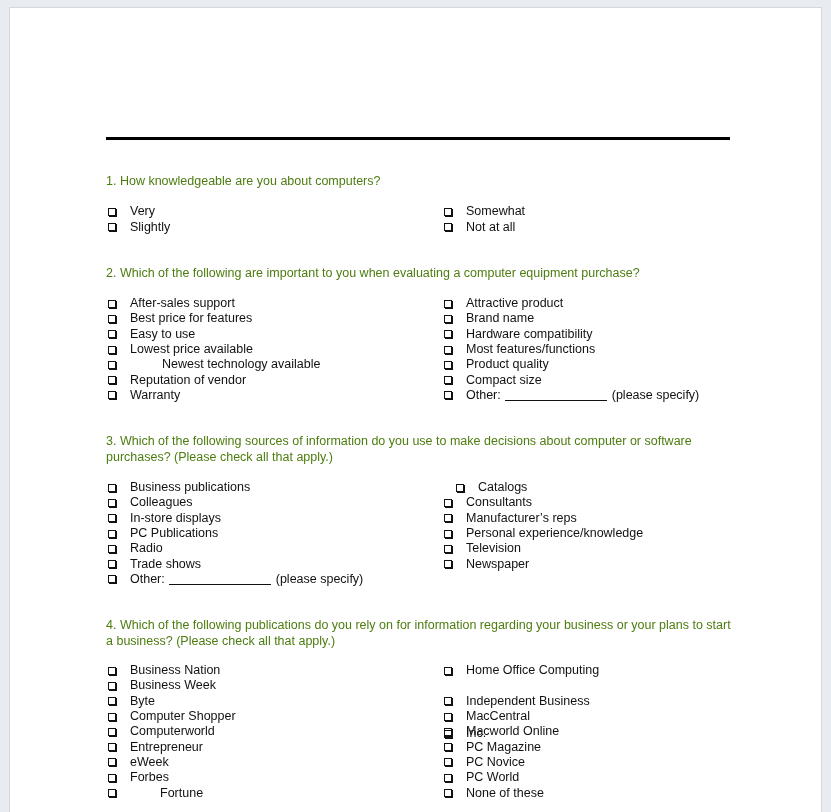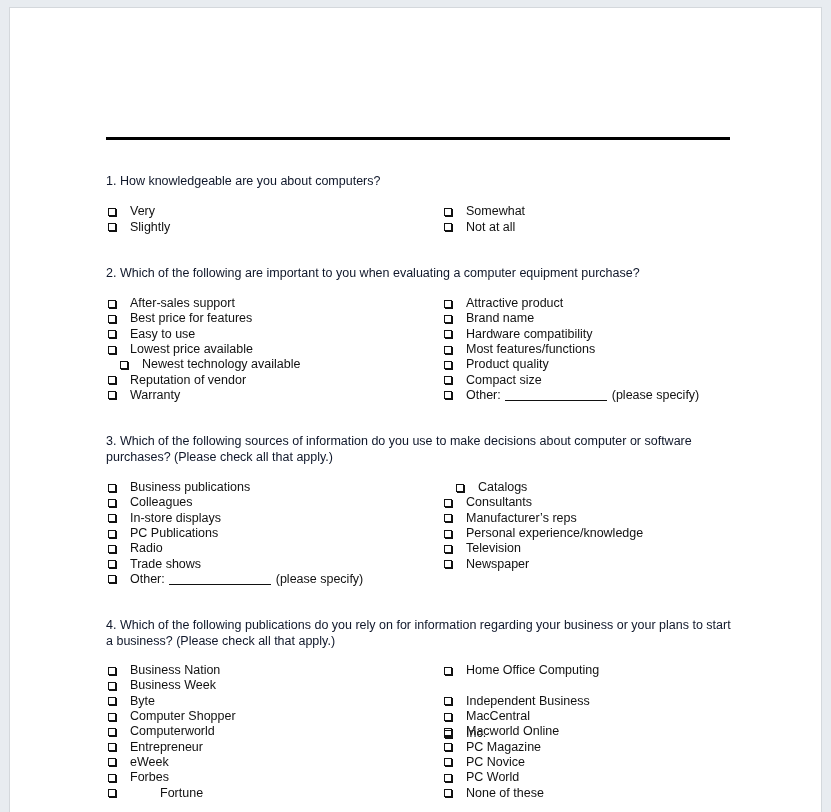--- a/index.html
+++ b/index.html
@@ -45,21 +45,21 @@
       top: 129px;
       height: 3px;
       background: #000;
     }
     .question {
       position: absolute;
       left: 96px;
       width: 630px;
       font-size: 12.5px;
       line-height: 16px;
-      color: #0f172a;
+      color: #4d7c0f;
     }
     .options {
       position: absolute;
       left: 96px;
       width: 640px;
     }
     .opt {
       position: absolute;
       height: 15.4px;
       font-size: 12.5px;
@@ -123,21 +123,21 @@
         <span>Best price for features</span>
       </div>
     <div class="opt" style="left:0;top:30.6px;">
         <span class="box"></span>
         <span>Easy to use</span>
       </div>
     <div class="opt" style="left:0;top:45.9px;">
         <span class="box"></span>
         <span>Lowest price available</span>
       </div>
-    <div class="opt" style="left:12px;top:61.2px;">
+    <div class="opt" style="left:0;top:61.2px;gap:32px;">
         <span class="box"></span>
         <span>Newest technology available</span>
       </div>
     <div class="opt" style="left:0;top:76.5px;">
         <span class="box"></span>
         <span>Reputation of vendor</span>
       </div>
     <div class="opt" style="left:0;top:91.8px;">
         <span class="box"></span>
         <span>Warranty</span>

